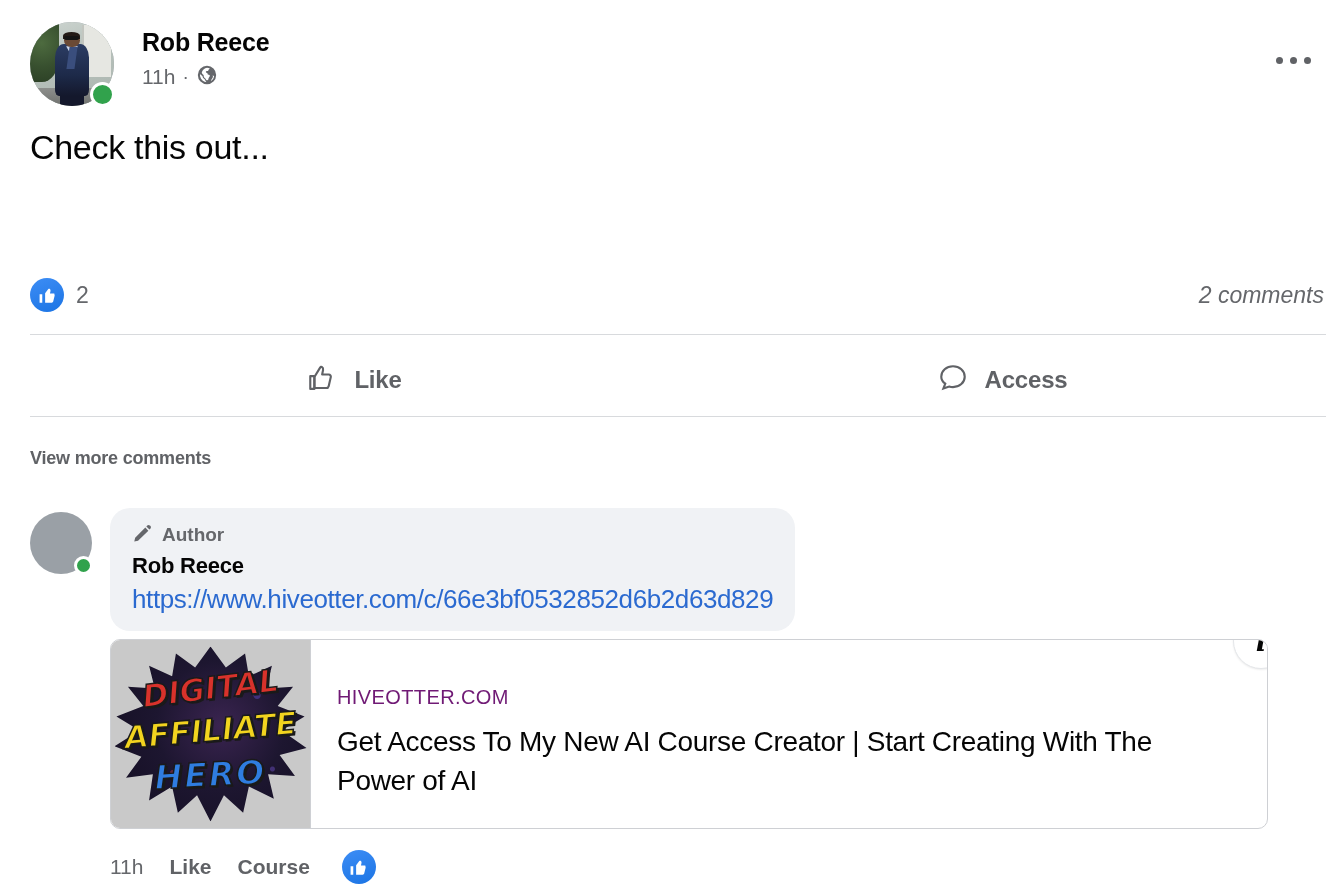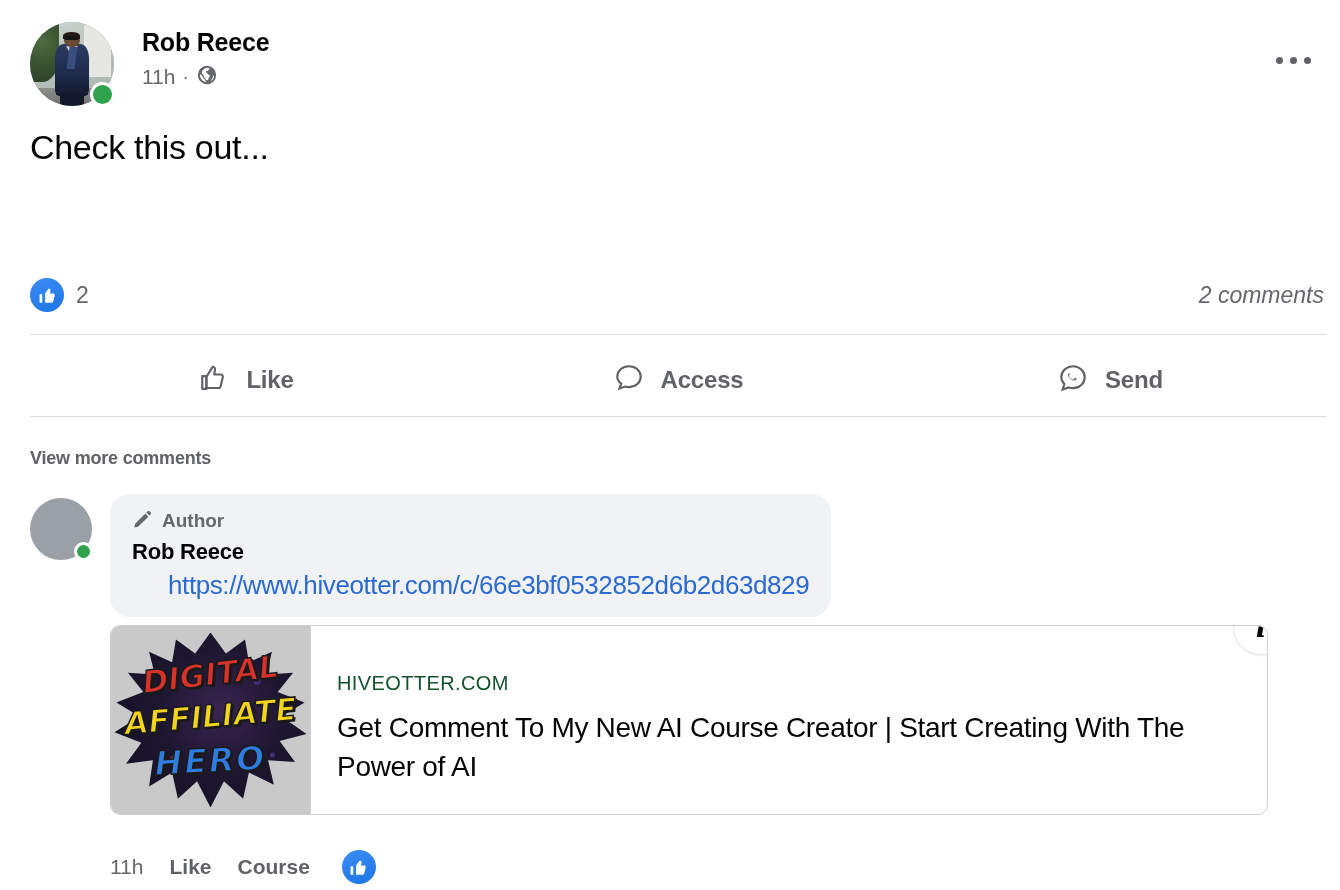--- a/index.html
+++ b/index.html
@@ -112,42 +112,42 @@
   .action-label { font-size: 24px; font-weight: bold; color: #606266; letter-spacing: -0.2px; }
 
   
   .view-more {
     position: absolute; left: 30px; top: 448px;
     font-size: 18px; font-weight: bold; color: #606266;
     cursor: pointer; letter-spacing: -0.2px;
   }
 
   
-  .comment-block { position: absolute; left: 30px; top: 494px; width: 1290px; }
+  .comment-block { position: absolute; left: 30px; top: 508px; width: 1290px; }
   .comment-top { display: flex; align-items: flex-start; }
   .c-avatar-wrap { position: relative; width: 62px; height: 62px; flex: none; margin-top: 4px; }
   .c-avatar { width: 62px; height: 62px; border-radius: 50%; overflow: hidden; position: relative; background:#9aa0a6; }
   .c-online-dot {
     position:absolute; right:-1px; bottom:-1px; width:19px; height:19px;
     border-radius:50%; background:#31a24c; border:3px solid #fff;
   }
   .comment-bubble {
     margin-left: 18px;
     background: #f0f2f5;
     border-radius: 20px;
     padding: 14px 22px 16px 22px;
     max-width: 890px;
   }
   .author-badge { display: flex; align-items: center; gap: 9px; }
   .author-badge-label { font-size: 19px; font-weight: bold; color: #65676b; }
   .commenter-name { font-size: 22px; font-weight: bold; color: #050505; margin-top: 6px; letter-spacing: -0.2px; }
   .comment-link {
     display: block; margin-top: 5px;
     font-size: 26px; color: #2b6ad0; letter-spacing: -0.4px;
-    text-decoration: none; word-break: break-all; cursor: pointer; margin-left: 36px;
+    text-decoration: none; word-break: break-all; cursor: pointer;
   }
 
   
   .link-card {
     position: relative; margin-left: 80px; margin-top: 8px;
     width: 1158px; height: 190px;
     border: 1px solid #ced0d4; border-radius: 10px;
     background: #ffffff; display: flex; overflow: hidden; cursor: pointer;
   }
   .link-thumb {
@@ -186,21 +186,21 @@
     -webkit-text-stroke: 1.5px #1a1a1a; transform: rotate(-5deg);
     text-shadow: 2px 2px 0 #1a1a1a;
   }
   .w-hero {
     top: 115px; font-size: 33px; color:#2f7de0;
     -webkit-text-stroke: 1.5px #1a1a1a; transform: rotate(-3deg);
     text-shadow: 2px 2px 0 #1a1a1a; letter-spacing: 2px;
   }
   .link-text { padding: 46px 0 0 26px; flex: 1; min-width: 0; }
   .link-domain {
-    font-size: 20px; color: #14532d; letter-spacing: 0.4px; text-transform: uppercase;
+    font-size: 20px; color: #701a75; letter-spacing: 0.4px; text-transform: uppercase;
   }
   .link-title {
     margin-top: 14px; font-size: 28px; color: #050505;
     line-height: 1.38; letter-spacing: -0.3px; max-width: 880px;
   }
   .info-button {
     position: absolute; right: -22px; top: -27px;
     width: 56px; height: 56px; border-radius: 50%;
     background: #ffffff; border: 1px solid #e4e6e9;
     display: flex; align-items: center; justify-content: center;
@@ -293,29 +293,20 @@
       </span>
       <span class="action-label">Like</span>
     </div>
     <div class="action-btn">
       <span>
         <svg width="32" height="32" viewBox="0 0 24 24" fill="none" stroke="#606266" stroke-width="1.6">
           <path d="M12 3.2c4.9 0 8.8 3.5 8.8 7.8 0 4.3-3.9 7.8-8.8 7.8-1 0-2-.15-2.9-.42l-4.3 1.5 1.4-3.6c-1.9-1.45-3-3.45-3-5.28 0-4.3 3.9-7.8 8.8-7.8z"></path>
         </svg>
       </span>
       <span class="action-label">Access</span>
-    </div>
-    <div class="action-btn">
-      <span>
-        <svg width="32" height="32" viewBox="0 0 24 24" fill="none" stroke="#606266" stroke-width="1.6">
-          <path d="M12 3.2c4.9 0 8.8 3.7 8.8 8.2 0 4.5-3.9 8.2-8.8 8.2-1.1 0-2.2-.2-3.2-.55L4.2 20.6l1.35-4.1C4.1 15.1 3.2 13.2 3.2 11.4c0-4.5 3.9-8.2 8.8-8.2z"></path>
-          <path d="M9.3 9.1c-.4.9-.2 2 .6 2.9.85.95 2 1.3 2.9.9.3-.13.35-.5.55-.8.25-.35.75-.2 1.05.05.3.25.3.75.05 1.05-.5.6-1.4.8-2.2.6-1.5-.35-2.9-1.45-3.6-2.85-.35-.7-.45-1.6-.05-2.2.25-.35.8-.4 1.05-.05.2.25.05.55-.35.4z" fill="#606266" stroke="none"></path>
-        </svg>
-      </span>
-      <span class="action-label">Send</span>
     </div>
   </div>
 
   <div class="divider bottom"></div>
 
   <div class="view-more">View more comments</div>
 
   <div class="comment-block">
     <div class="comment-top">
       <div class="c-avatar-wrap">
@@ -354,21 +345,21 @@
       <div class="link-thumb">
         <div class="burst">
           <div class="burst-speck"></div>
         </div>
         <div class="burst-word w-digital">DIGITAL</div>
         <div class="burst-word w-affiliate">AFFILIATE</div>
         <div class="burst-word w-hero">HERO</div>
       </div>
       <div class="link-text">
         <div class="link-domain">HIVEOTTER.COM</div>
-        <div class="link-title">Get Comment To My New AI Course Creator | Start Creating With The Power of AI</div>
+        <div class="link-title">Get Access To My New AI Course Creator | Start Creating With The Power of AI</div>
       </div>
       <div class="info-button">
         <span class="info-glyph">i</span>
       </div>
     </div>
   </div>
 
   <div class="comment-footer">
     <span class="cf-time">11h</span>
     <span class="cf-action">Like</span>

